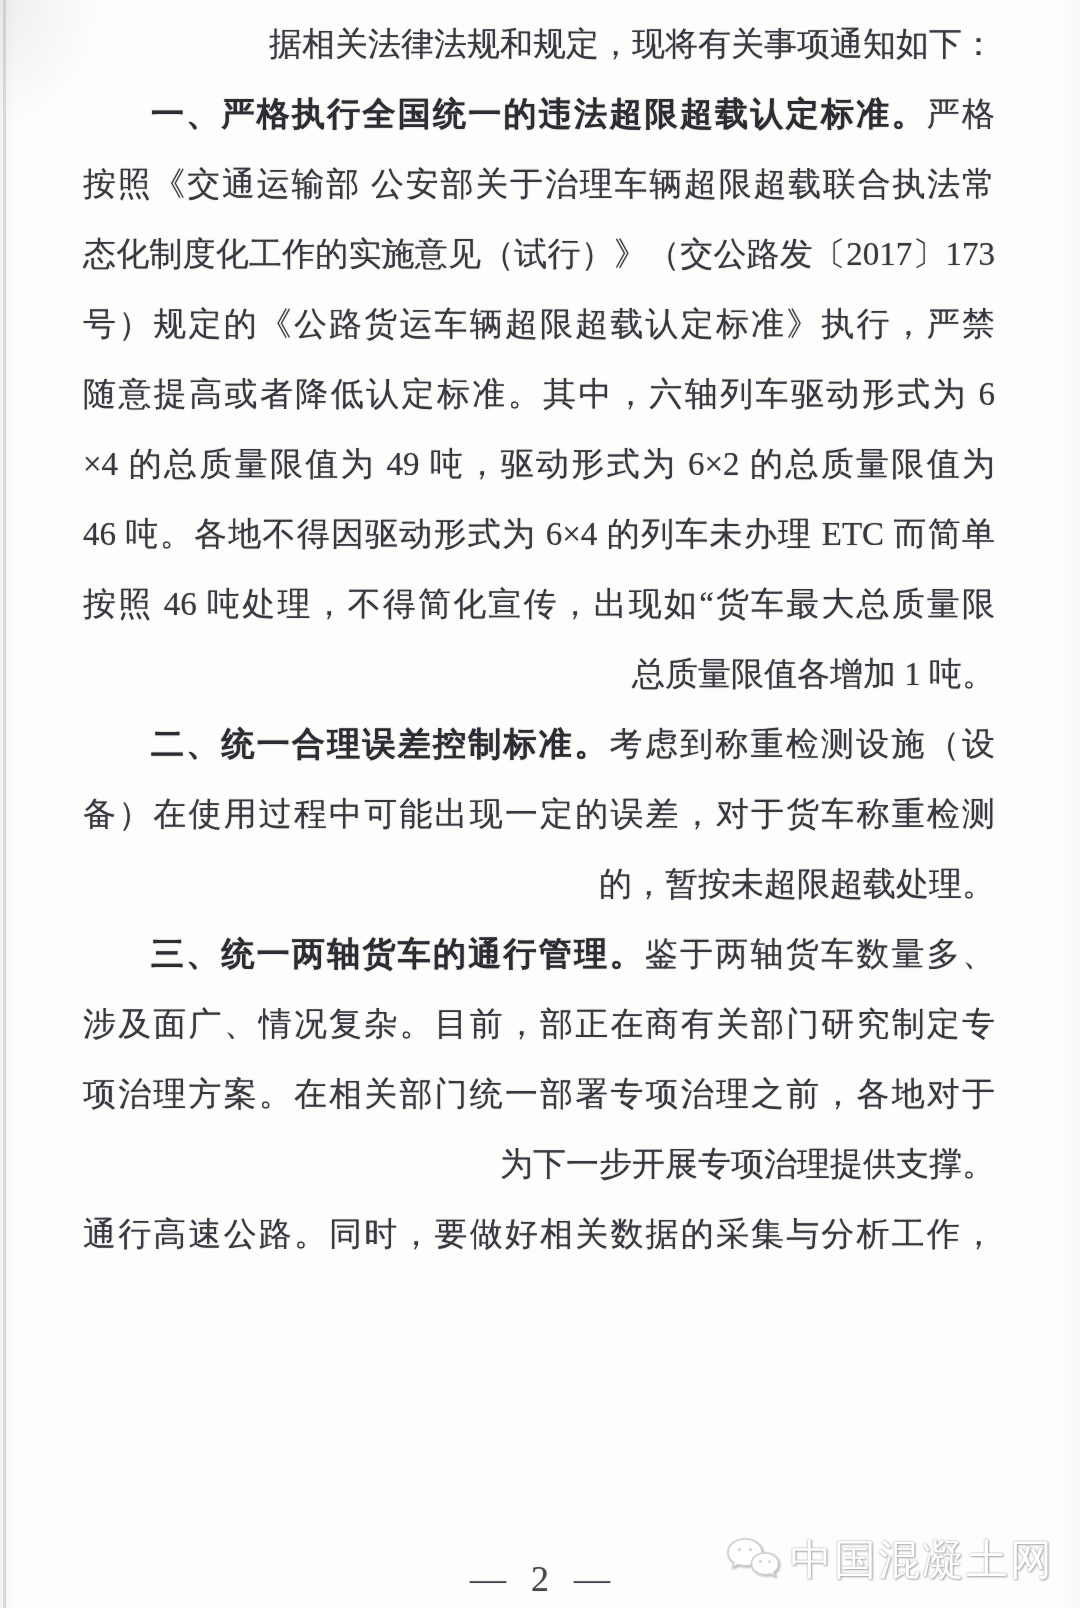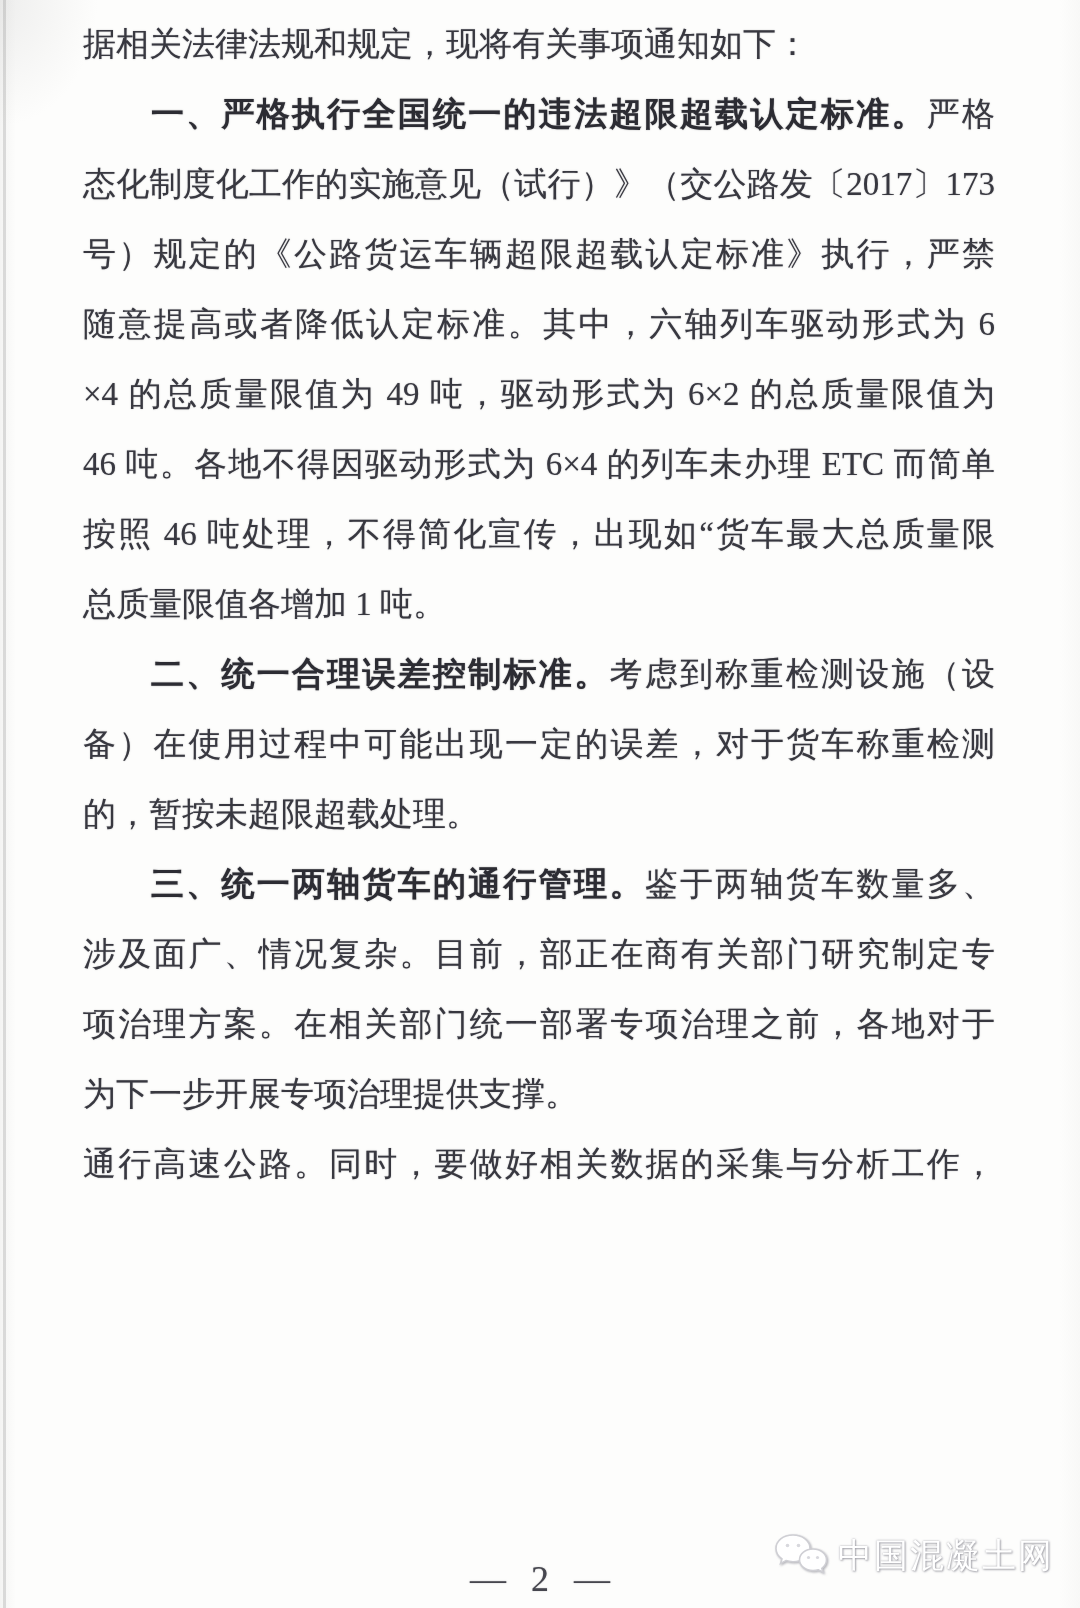--- a/index.html
+++ b/index.html
@@ -34,21 +34,21 @@
     left: 83px;
     top: 9px;
     width: 912px;
     font-size: 33px;
     color: #383840;
     text-shadow: 0 0 1.2px rgba(56,56,64,0.5);
   }
   .line {
     height: 70px;
     line-height: 70px;
-    text-align: left;
+    text-align: right;
   }
   .line.justify {
     text-align: justify;
     text-align-last: justify;
     text-justify: inter-character;
   }
   .line.indent {
     text-indent: 68px;
   }
   .line .bold {
@@ -75,35 +75,36 @@
     display: flex;
     align-items: center;
     gap: 8px;
   }
   .wm-icon svg {
     display: block;
     filter: drop-shadow(1px 1px 1px rgba(150,150,158,0.75));
   }
   .wm-text {
     font-family: Liberation Serif, serif;
-    font-size: 34px;
+    font-size: 42px;
     letter-spacing: 2px;
     color: #ffffff;
     text-shadow: 0 0 2px rgba(148,148,156,0.85), 1px 1px 2px rgba(148,148,156,0.75);
   }
 </style>
 </head>
 <body>
 
 <div class="page">
   <div class="scan-edge"></div>
 
   <div class="text-body" id="text-body">
       <div class="line"><span>据相关法律法规和规定，现将有关事项通知如下：</span></div>
       <div class="line indent justify"><span class="bold">一、严格执行全国统一的违法超限超载认定标准。</span><span>严格</span></div>
+      <div class="line justify"><span>按照《交通运输部 公安部关于治理车辆超限超载联合执法常</span></div>
       <div class="line justify"><span>态化制度化工作的实施意见（试行）》（交公路发〔2017〕173</span></div>
       <div class="line justify"><span>号）规定的《公路货运车辆超限超载认定标准》执行，严禁</span></div>
       <div class="line justify"><span>随意提高或者降低认定标准。其中，六轴列车驱动形式为 6</span></div>
       <div class="line justify"><span>×4 的总质量限值为 49 吨，驱动形式为 6×2 的总质量限值为</span></div>
       <div class="line justify"><span>46 吨。各地不得因驱动形式为 6×4 的列车未办理 ETC 而简单</span></div>
       <div class="line justify"><span>按照 46 吨处理，不得简化宣传，出现如“货车最大总质量限</span></div>
       <div class="line"><span>总质量限值各增加 1 吨。</span></div>
       <div class="line indent justify"><span class="bold">二、统一合理误差控制标准。</span><span>考虑到称重检测设施（设</span></div>
       <div class="line justify"><span>备）在使用过程中可能出现一定的误差，对于货车称重检测</span></div>
       <div class="line"><span>的，暂按未超限超载处理。</span></div>

